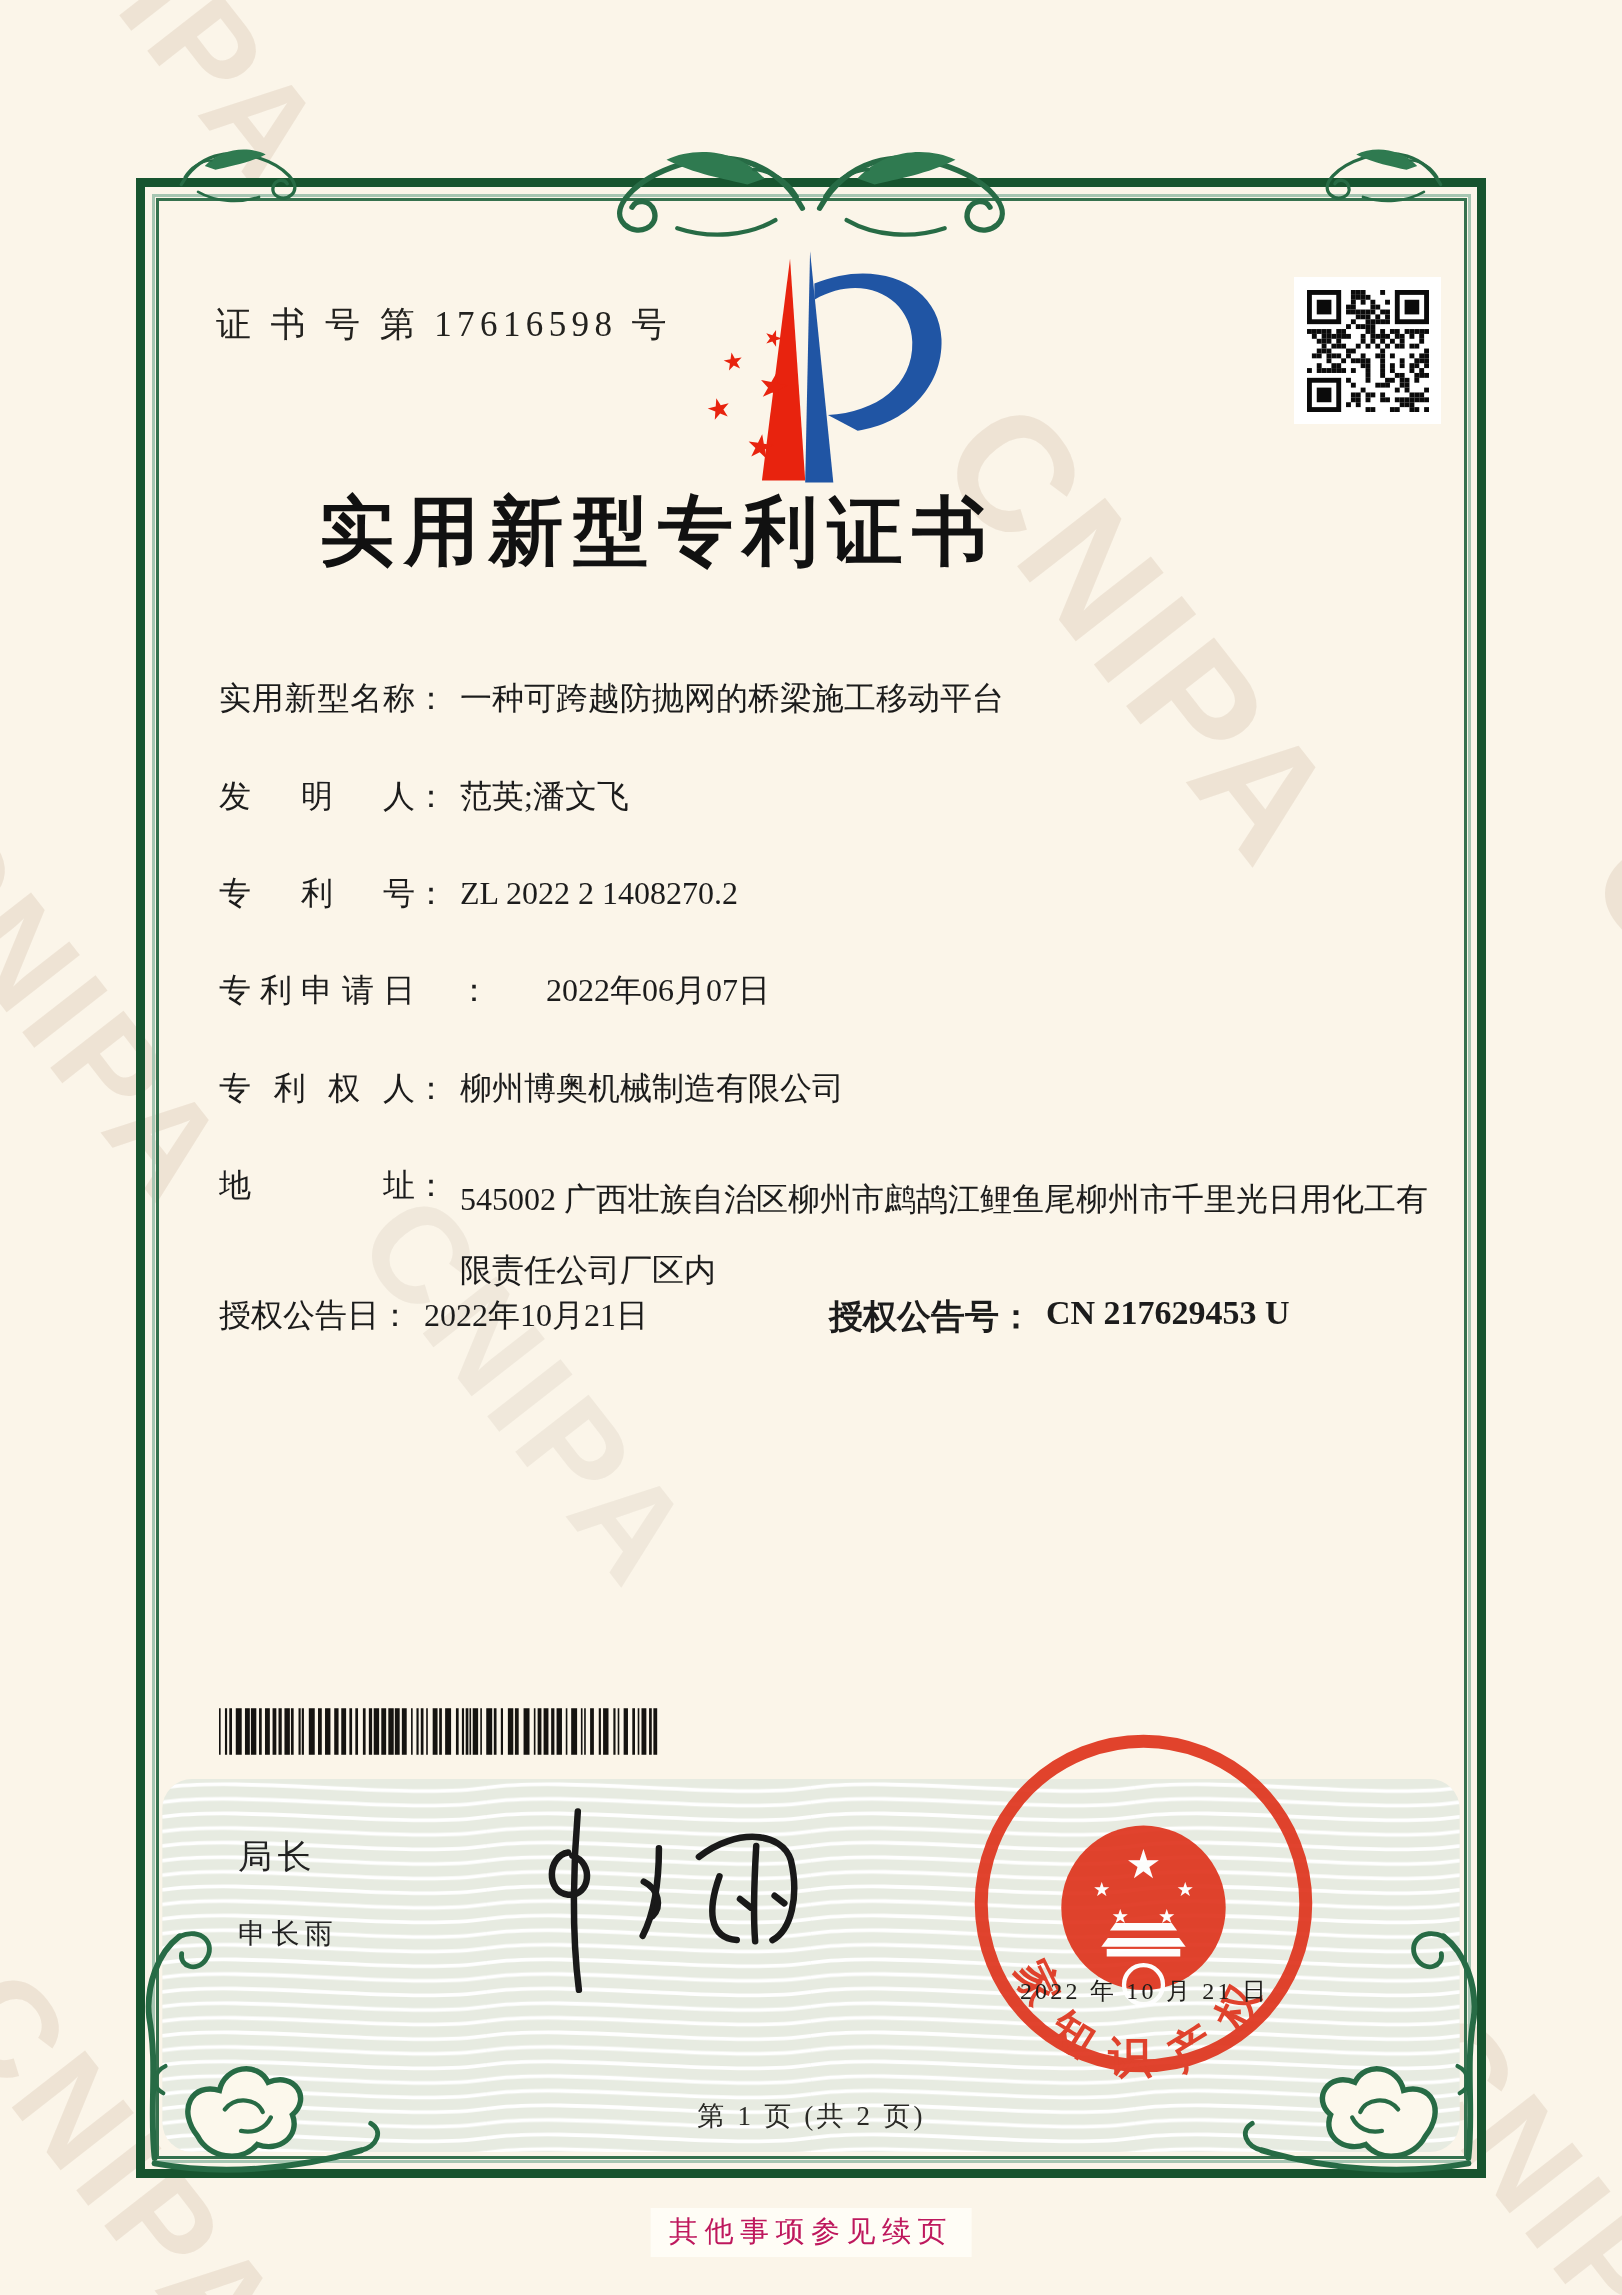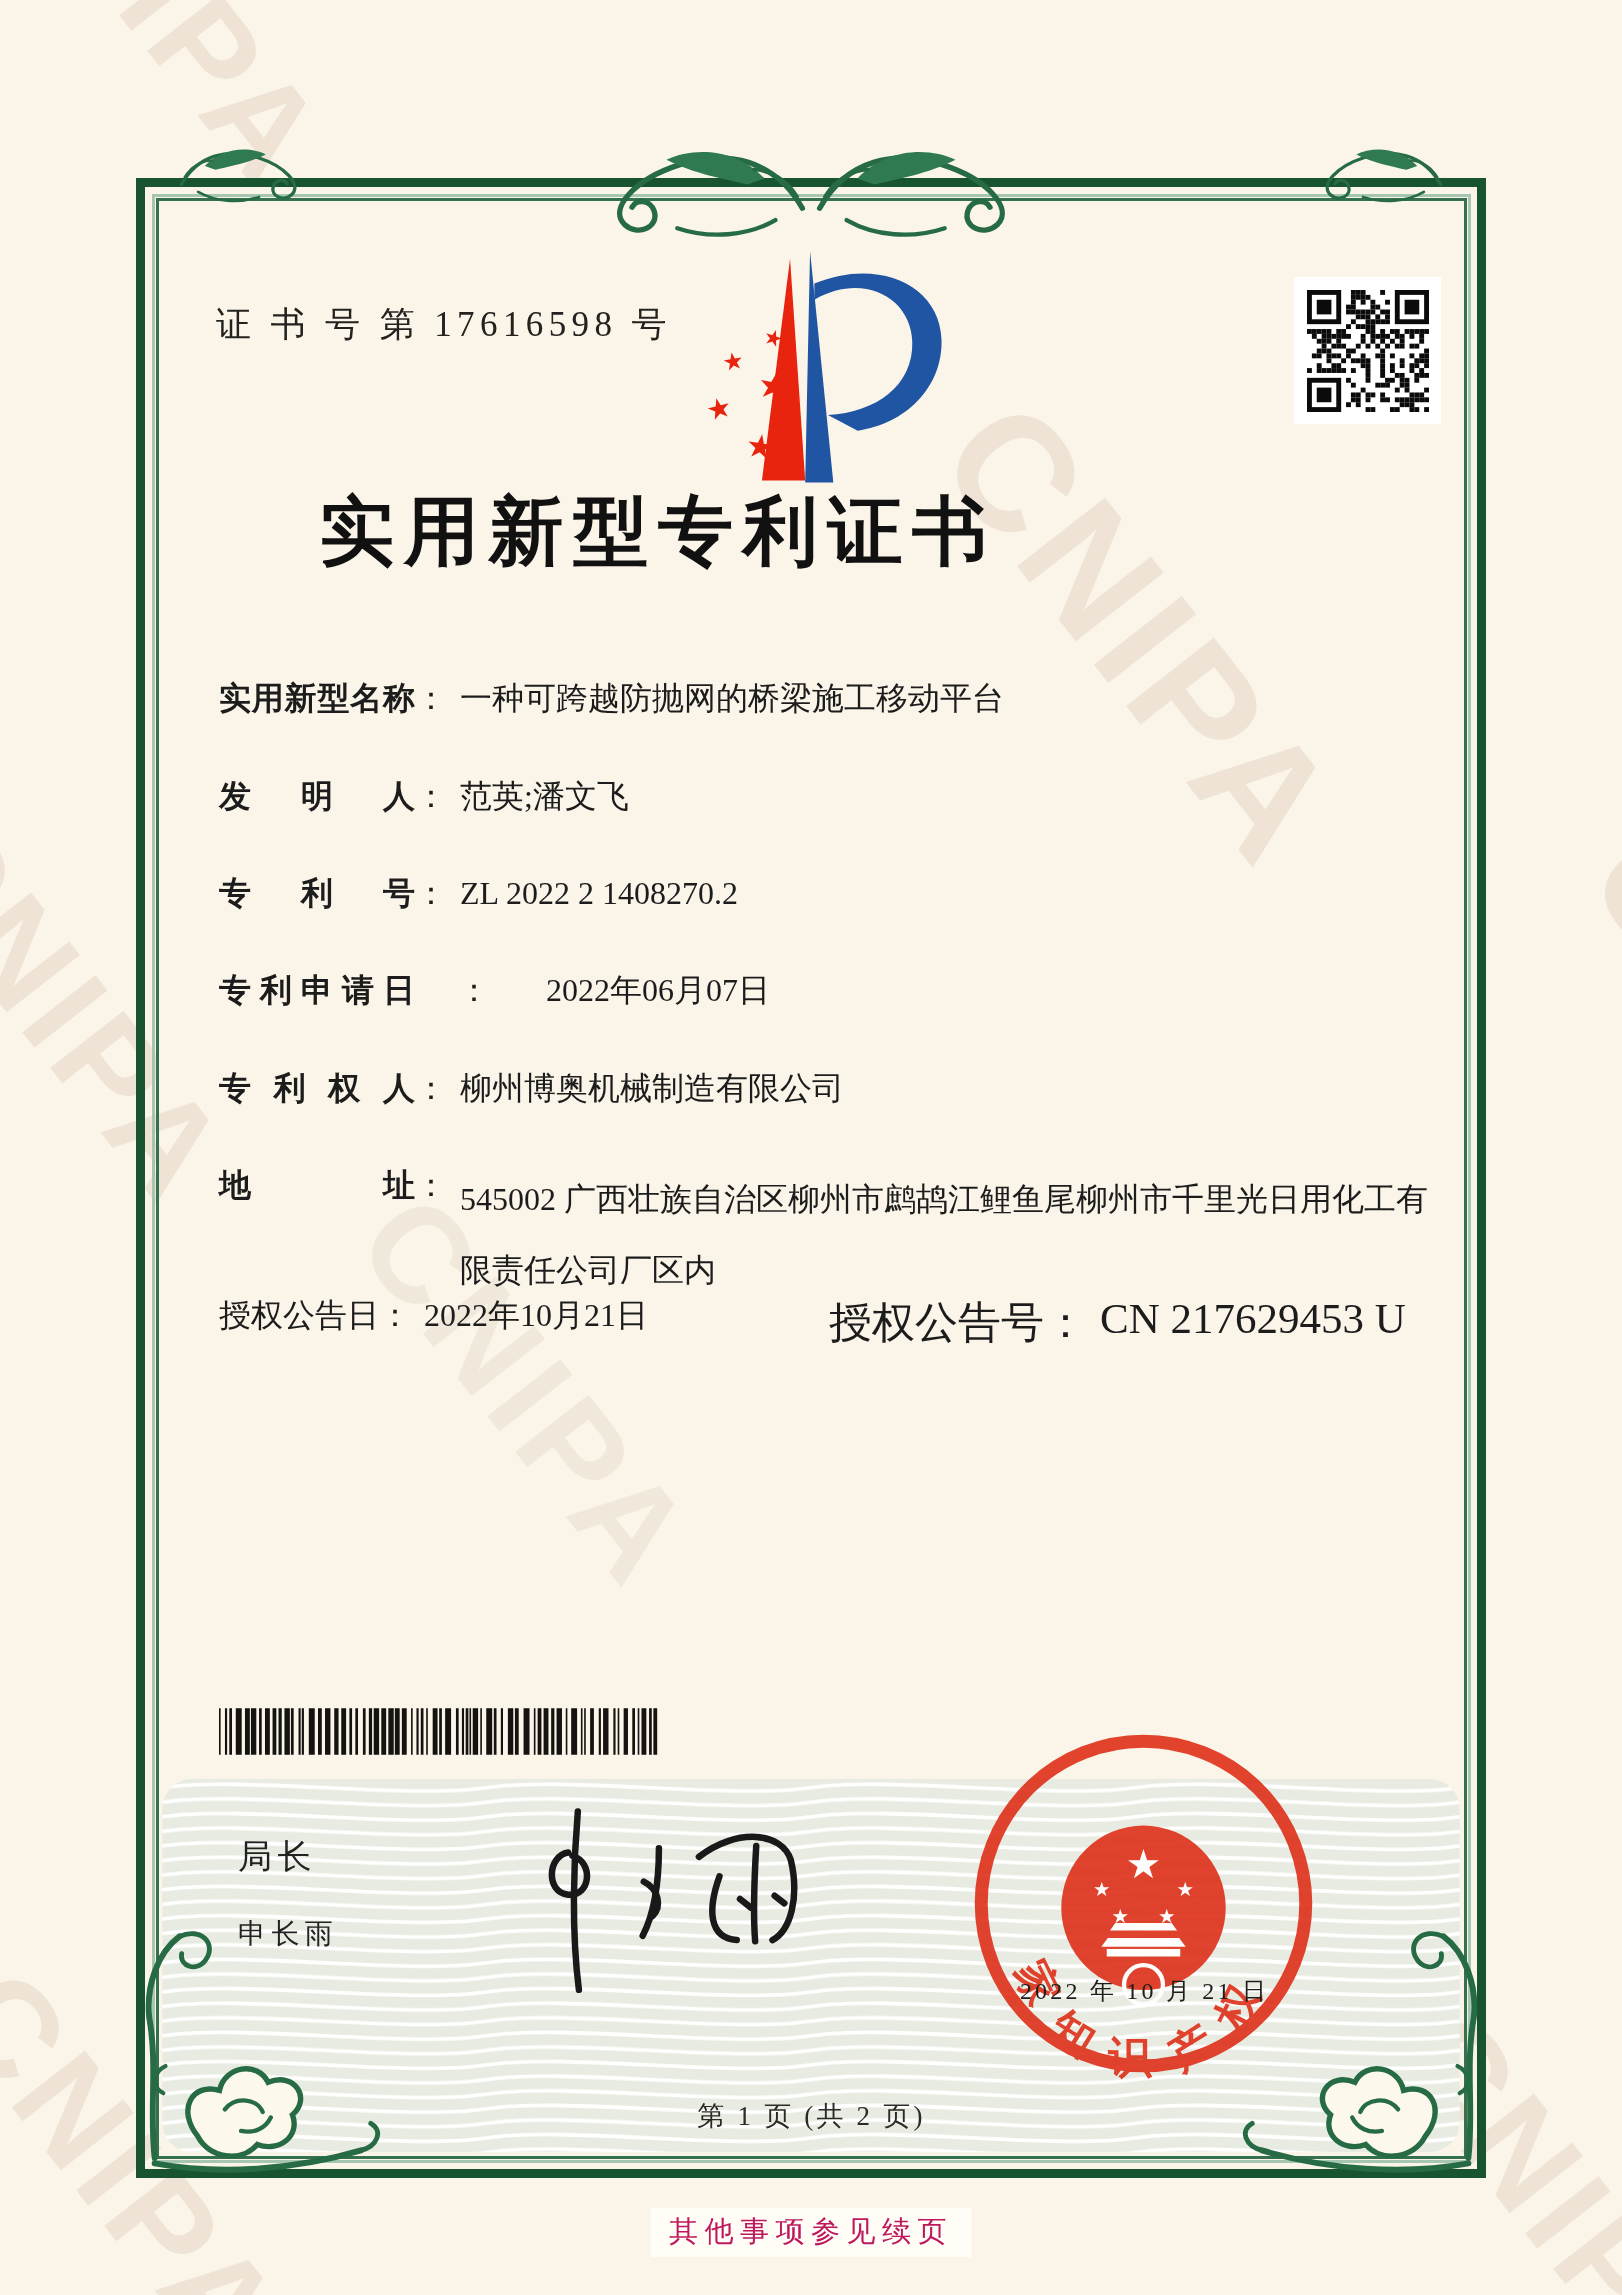--- a/index.html
+++ b/index.html
@@ -45,26 +45,26 @@
   }
   .title{
     position:absolute;left:0;top:482px;width:1316px;z-index:2;
     text-align:center;font-size:75px;font-weight:700;letter-spacing:9.7px;color:#111;
   }
 
   
   .row{position:absolute;left:219px;z-index:2;font-size:32px;line-height:42px;display:flex;}
   .row .lab{
     display:inline-block;width:196px;
-    text-align:justify;text-align-last:justify;text-justify:inter-character;font-weight:bold;
+    text-align:justify;text-align-last:justify;text-justify:inter-character;
   }
   .row .col{display:inline-block;}
   .row .val{display:inline-block;margin-left:13px;max-width:995px;}
   .row.addr .val{line-height:71px;}
-  .grant2{position:absolute;left:829px;top:1294px;z-index:2;font-size:43px;display:flex;}
+  .grant2{position:absolute;left:829px;top:1294px;z-index:2;font-size:34px;display:flex;font-weight:bold;}
   .grant2 .val{margin-left:13px;}
 
   
   .paras{
     position:absolute;left:208px;top:1340px;width:1206px;z-index:2;
     font-size:31px;line-height:67px;text-align:justify;color:#20201d;
   }
   .paras p{margin:0;text-indent:2em;}
 
   

